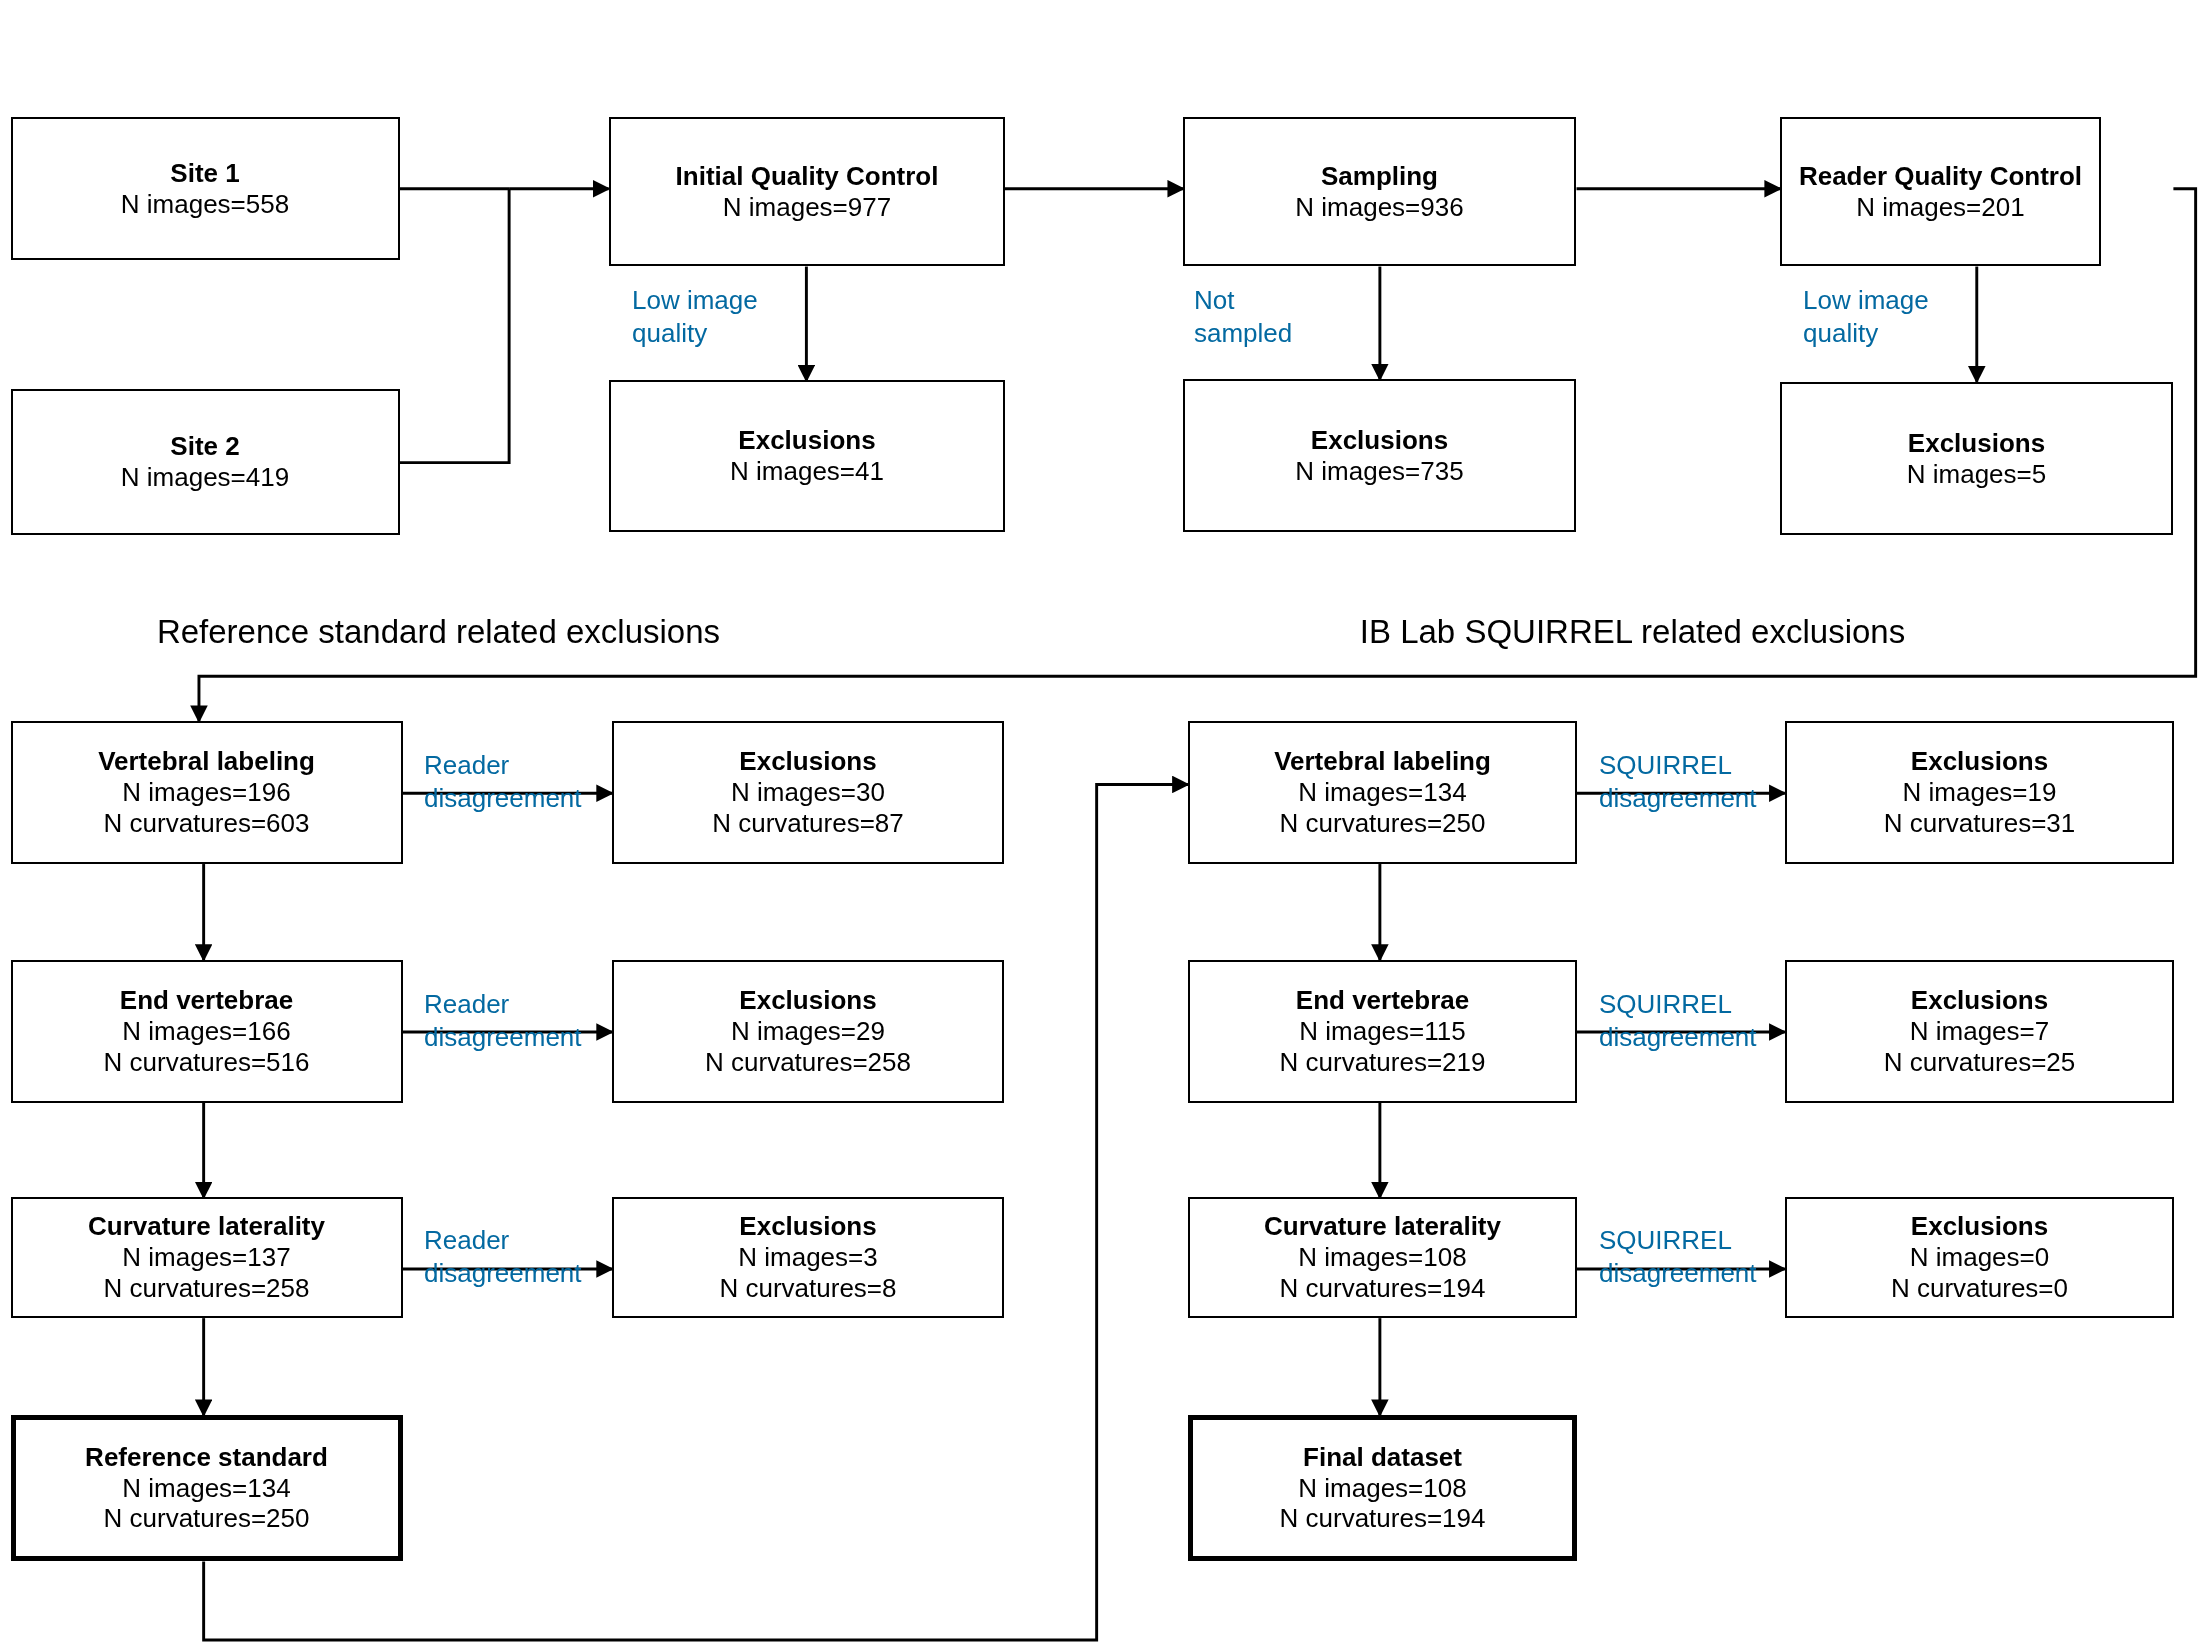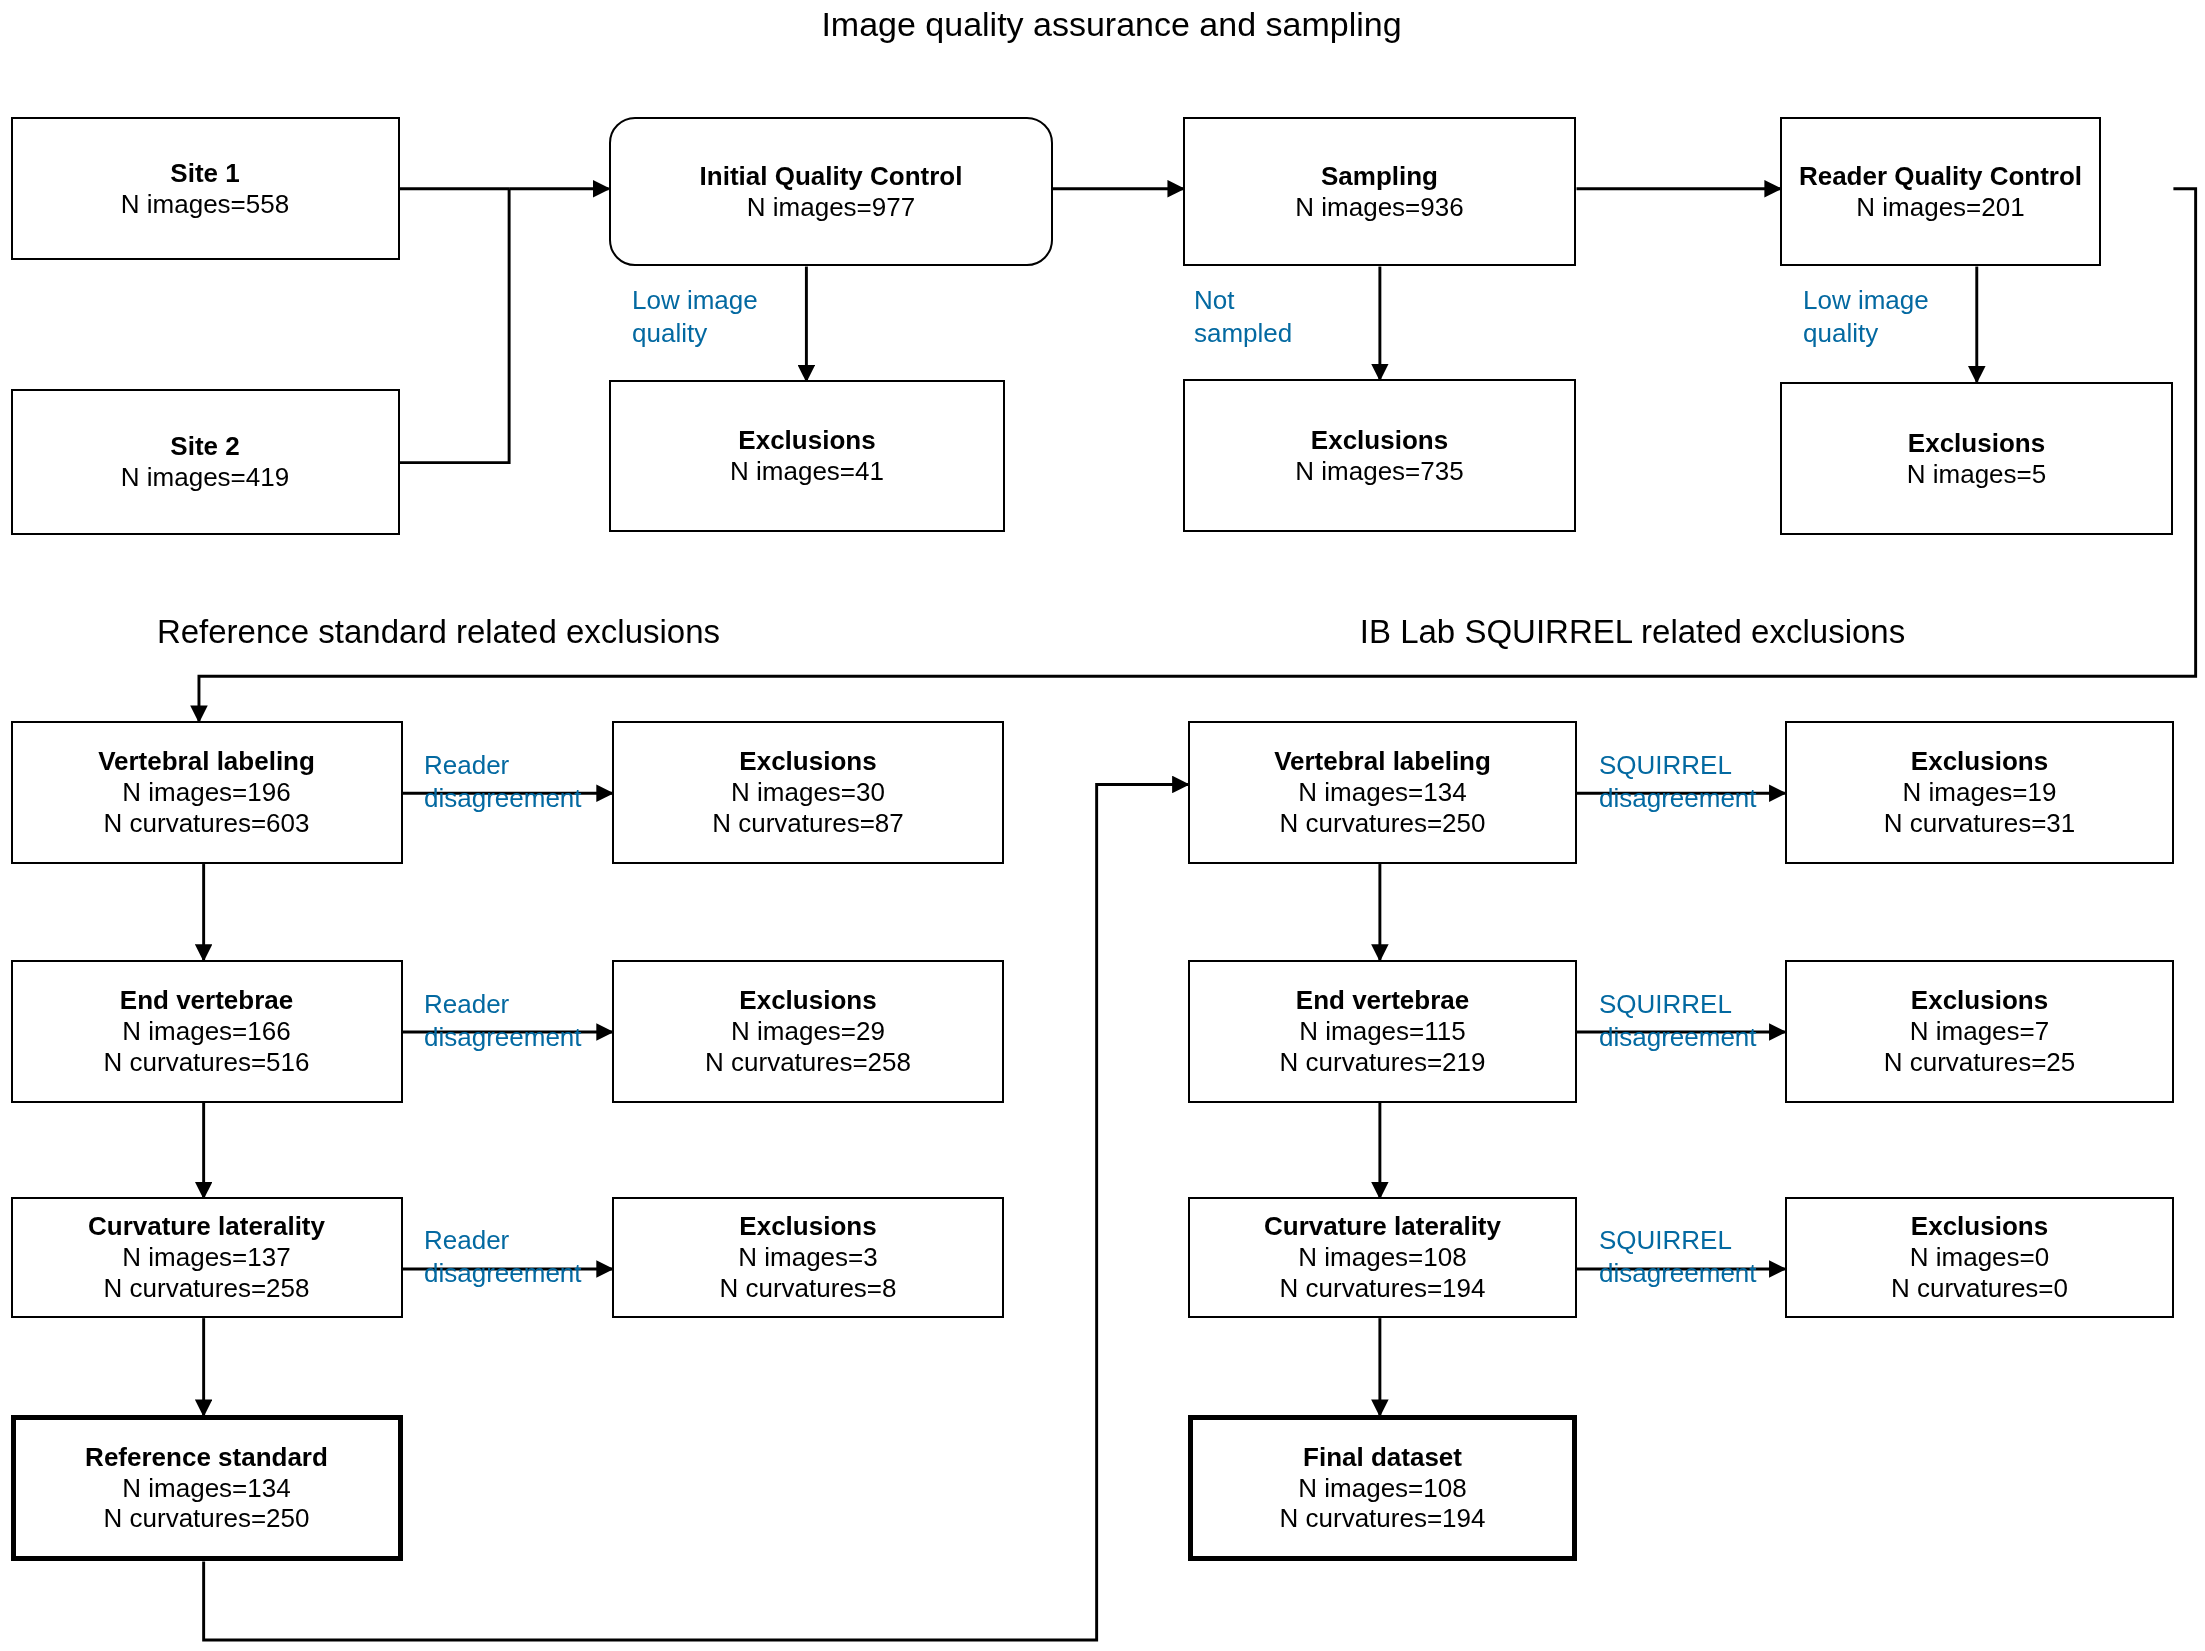--- a/index.html
+++ b/index.html
@@ -117,37 +117,36 @@
 
     <path class="wire" marker-end="url(#arrow)" d="M 2358,1476 L 2358,1640"></path>
     <path class="wire" marker-end="url(#arrow)" d="M 2358,1884 L 2358,2046"></path>
     <path class="wire" marker-end="url(#arrow)" d="M 2358,2252 L 2358,2418"></path>
 
     <path class="wire" marker-end="url(#arrow)" d="M 2694,1355 L 3050,1355"></path>
     <path class="wire" marker-end="url(#arrow)" d="M 2694,1763 L 3050,1763"></path>
     <path class="wire" marker-end="url(#arrow)" d="M 2694,2168 L 3050,2168"></path>
   </svg>
 
-  <div class="page-title" style="left:702px; top:4.7px; width:819px;">Image quality assurance and sampling</div>
 
   <div class="section-title" style="left:29px; top:585px; width:819px;">Reference standard related exclusions</div>
 
   <div class="section-title" style="left:1223px; top:585px; width:819px;">IB Lab SQUIRREL related exclusions</div>
 
   <div class="node" style="left:10.5px; top:117px; width:389px; height:143px;">
     <div class="ttl">Site 1</div>
     <div class="ln">N images=558</div>
   </div>
 
   <div class="node" style="left:10.5px; top:389px; width:389px; height:146px;">
     <div class="ttl">Site 2</div>
     <div class="ln">N images=419</div>
   </div>
 
-  <div class="node" style="left:609px; top:117px; width:444px; height:149px;border-radius:26px;">
+  <div class="node" style="left:609px; top:117px; width:396px; height:149px;">
     <div class="ttl">Initial Quality Control</div>
     <div class="ln">N images=977</div>
   </div>
 
   <div class="node" style="left:609px; top:380px; width:396px; height:152px;">
     <div class="ttl">Exclusions</div>
     <div class="ln">N images=41</div>
   </div>
 
   <div class="node" style="left:1183px; top:117px; width:393px; height:149px;">

